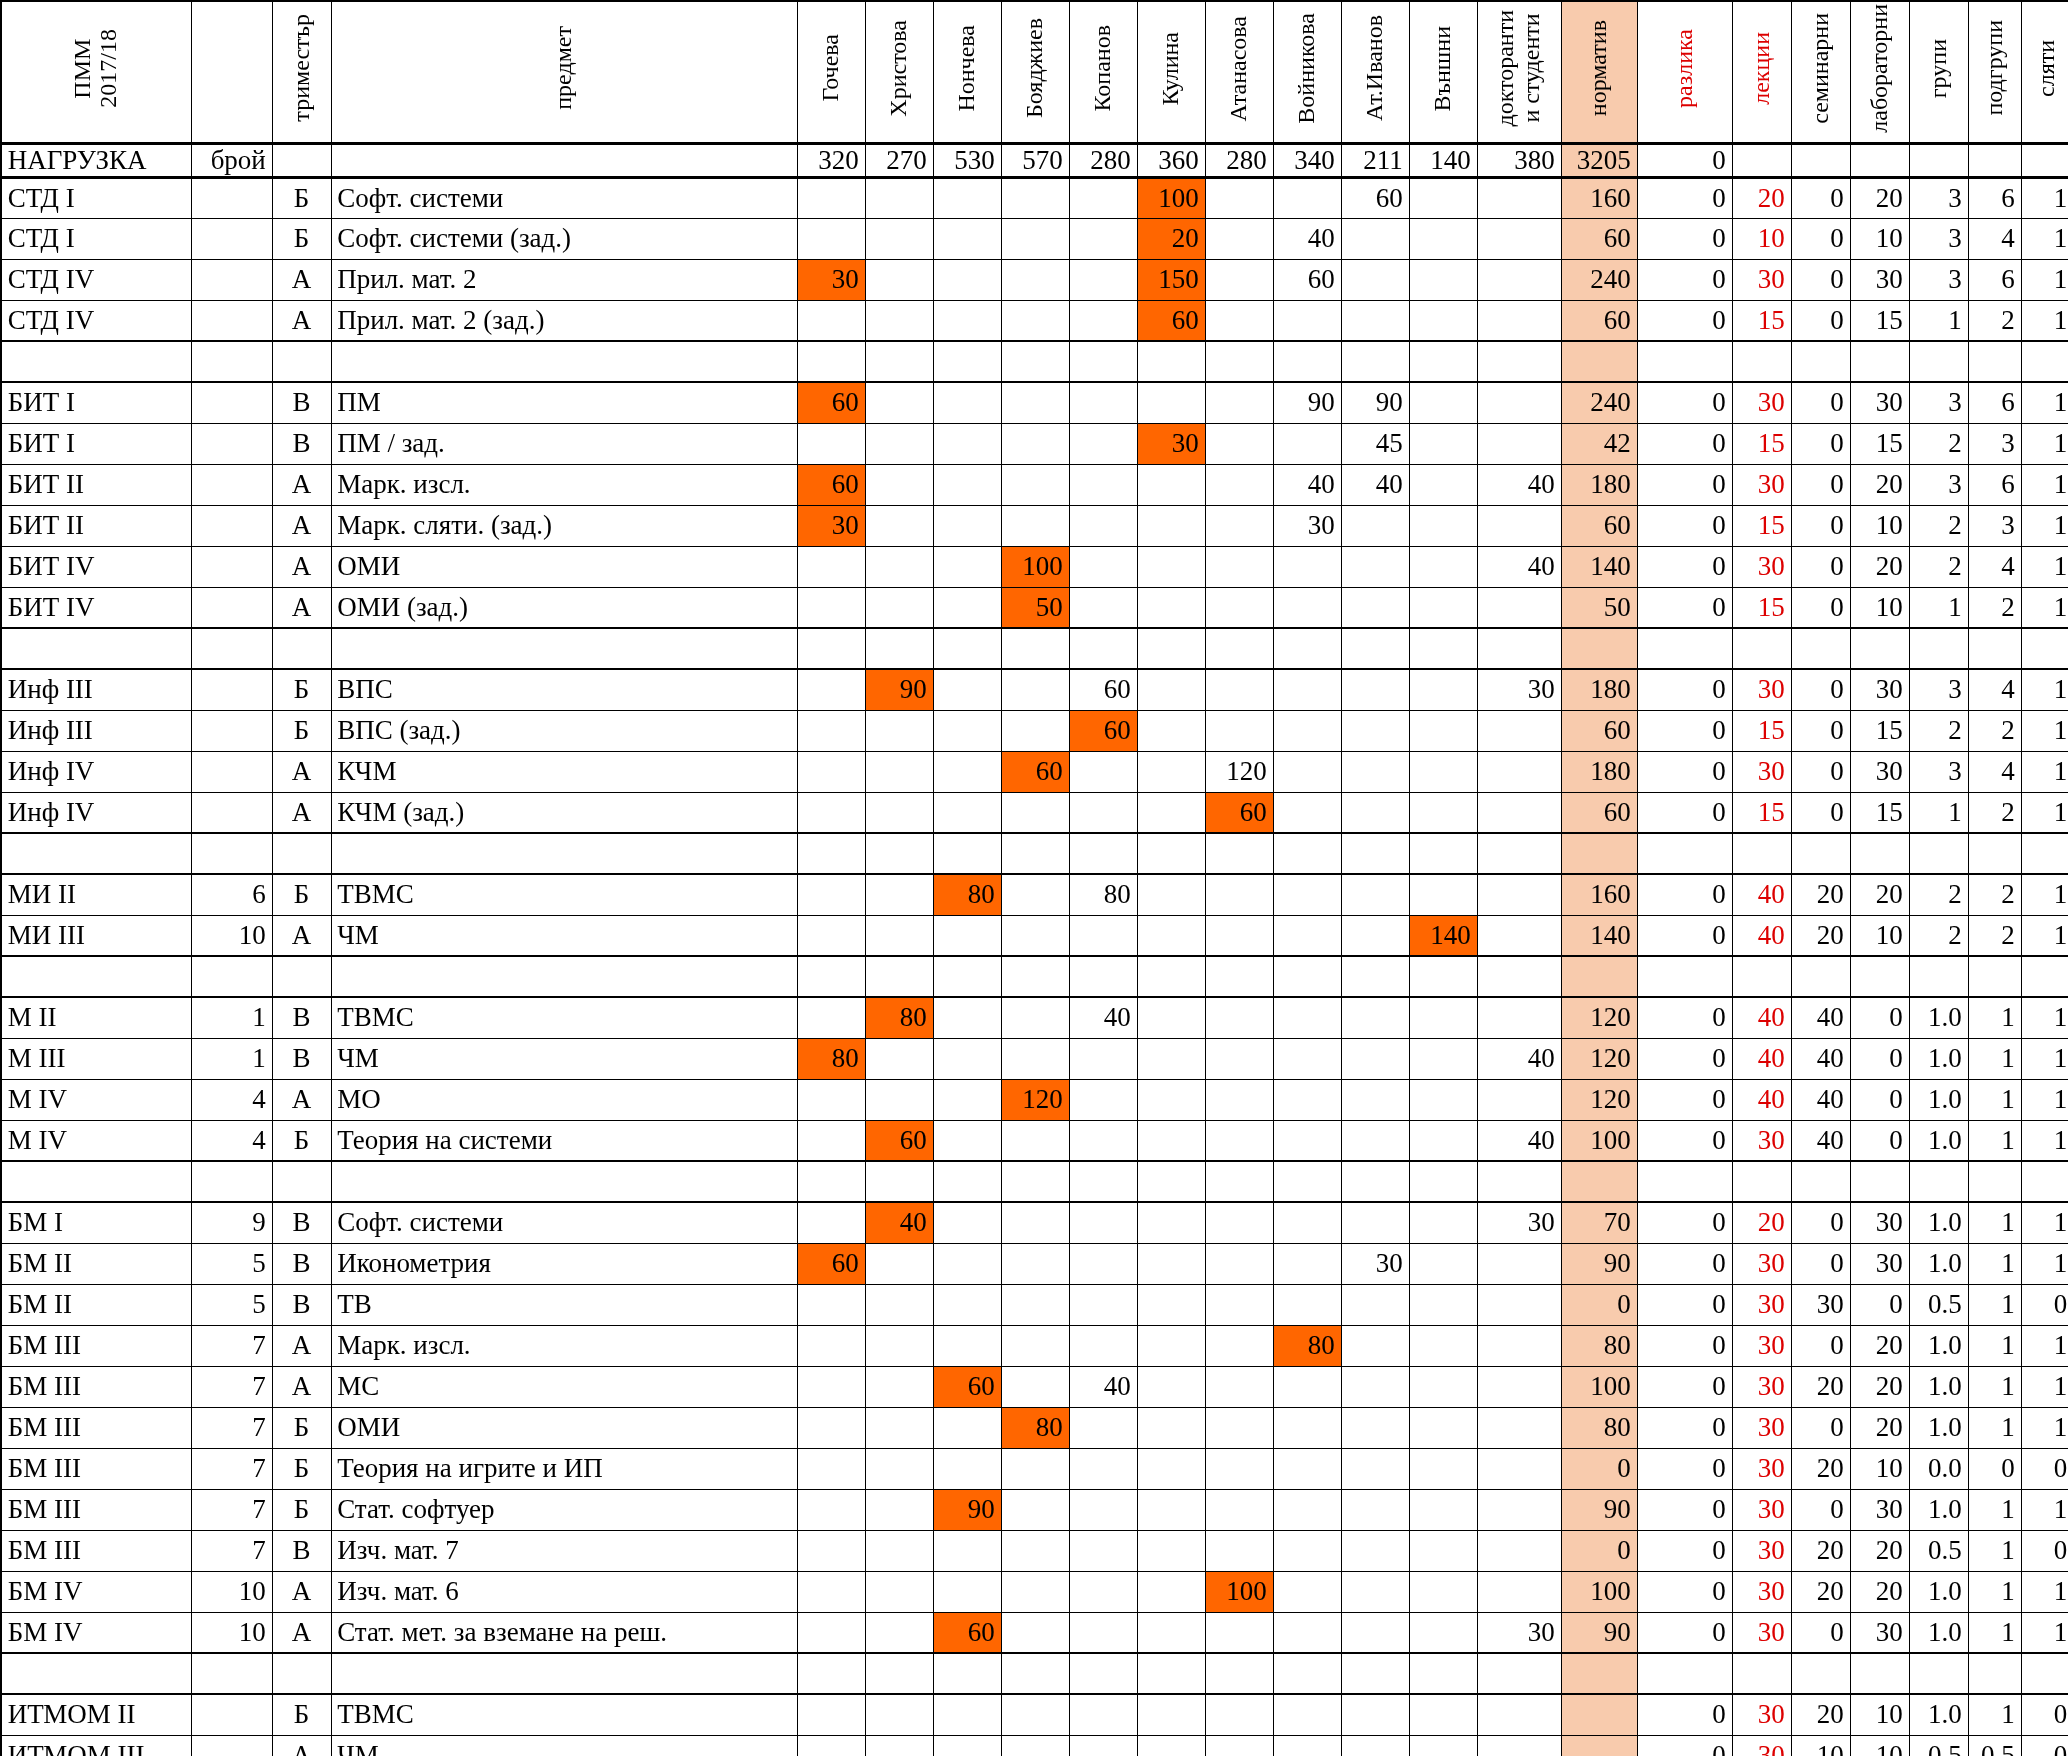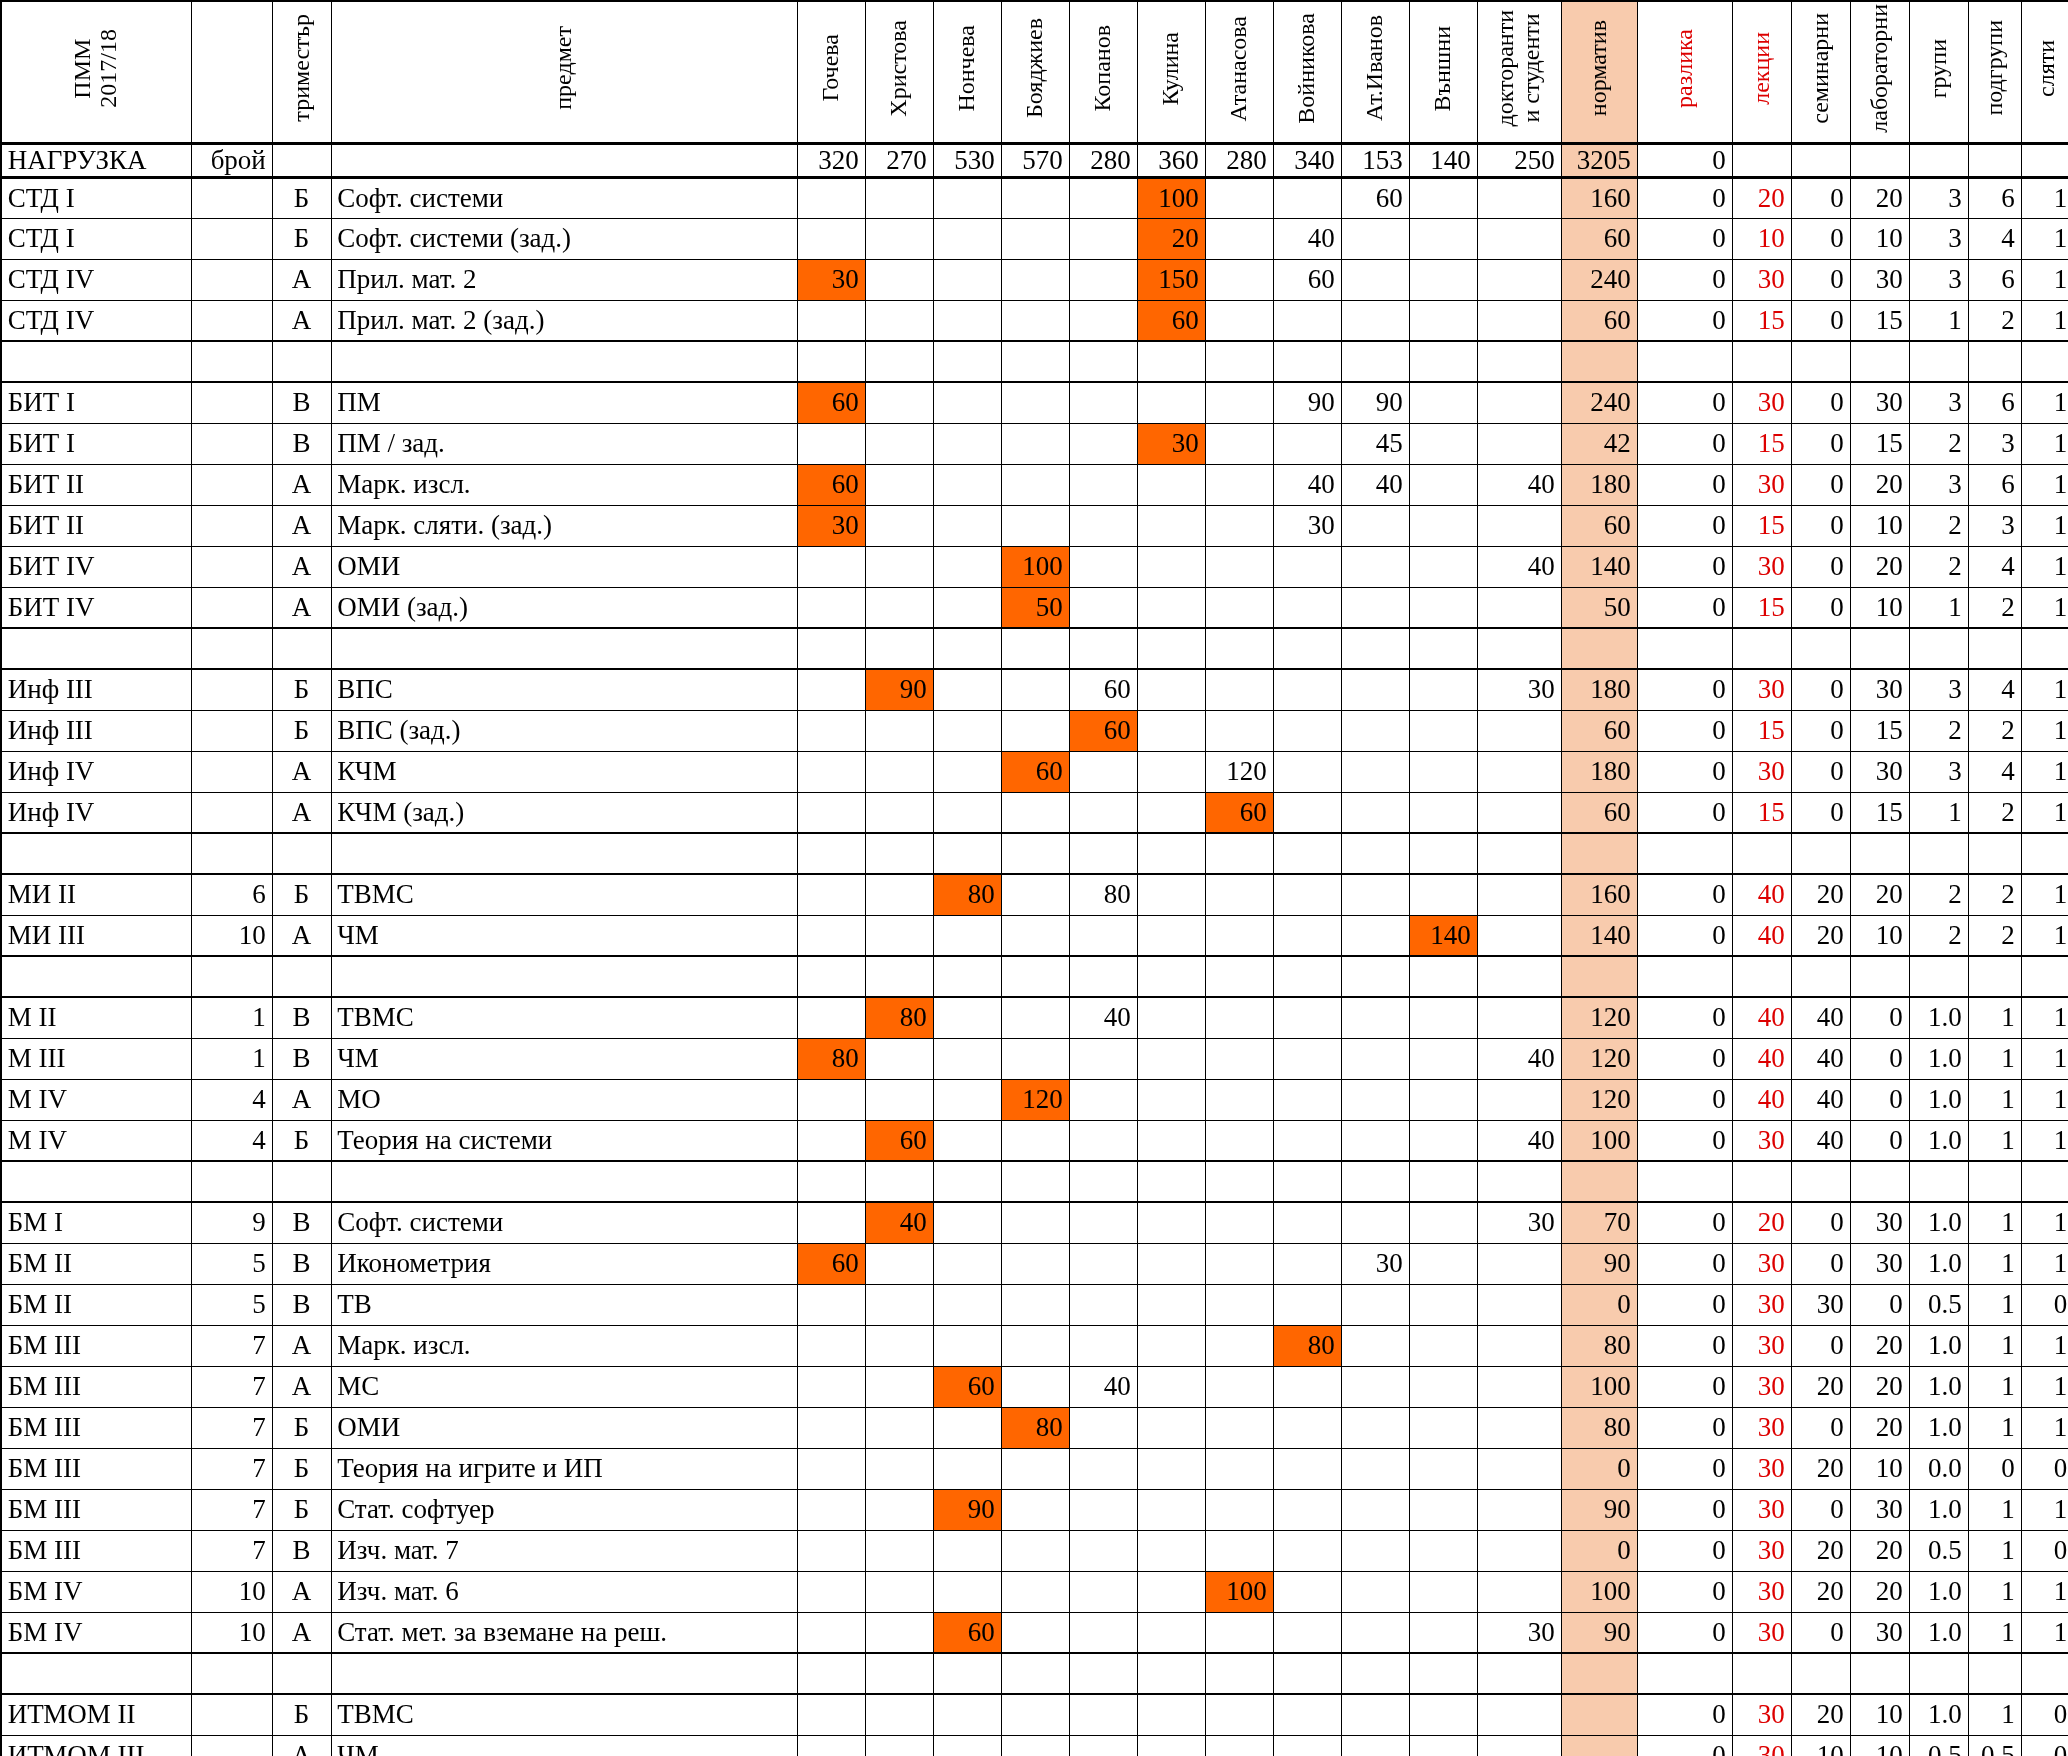--- a/index.html
+++ b/index.html
@@ -115,23 +115,23 @@
         <td class="ac"></td>
         <td class="al"></td>
         <td class="ar b">320</td>
         <td class="ar b">270</td>
         <td class="ar b">530</td>
         <td class="ar b">570</td>
         <td class="ar b">280</td>
         <td class="ar b">360</td>
         <td class="ar b">280</td>
         <td class="ar b">340</td>
-        <td class="ar b">153</td>
+        <td class="ar b">211</td>
         <td class="ar b">140</td>
-        <td class="ar b">250</td>
+        <td class="ar b">380</td>
         <td class="ar peach b">3205</td>
         <td class="ar b">0</td>
         <td class="ar b"></td>
         <td class="ar b"></td>
         <td class="ar b"></td>
         <td class="ar b"></td>
         <td class="ar b"></td>
         <td class="ar b"></td>
       </tr>
       <tr class="gs">

